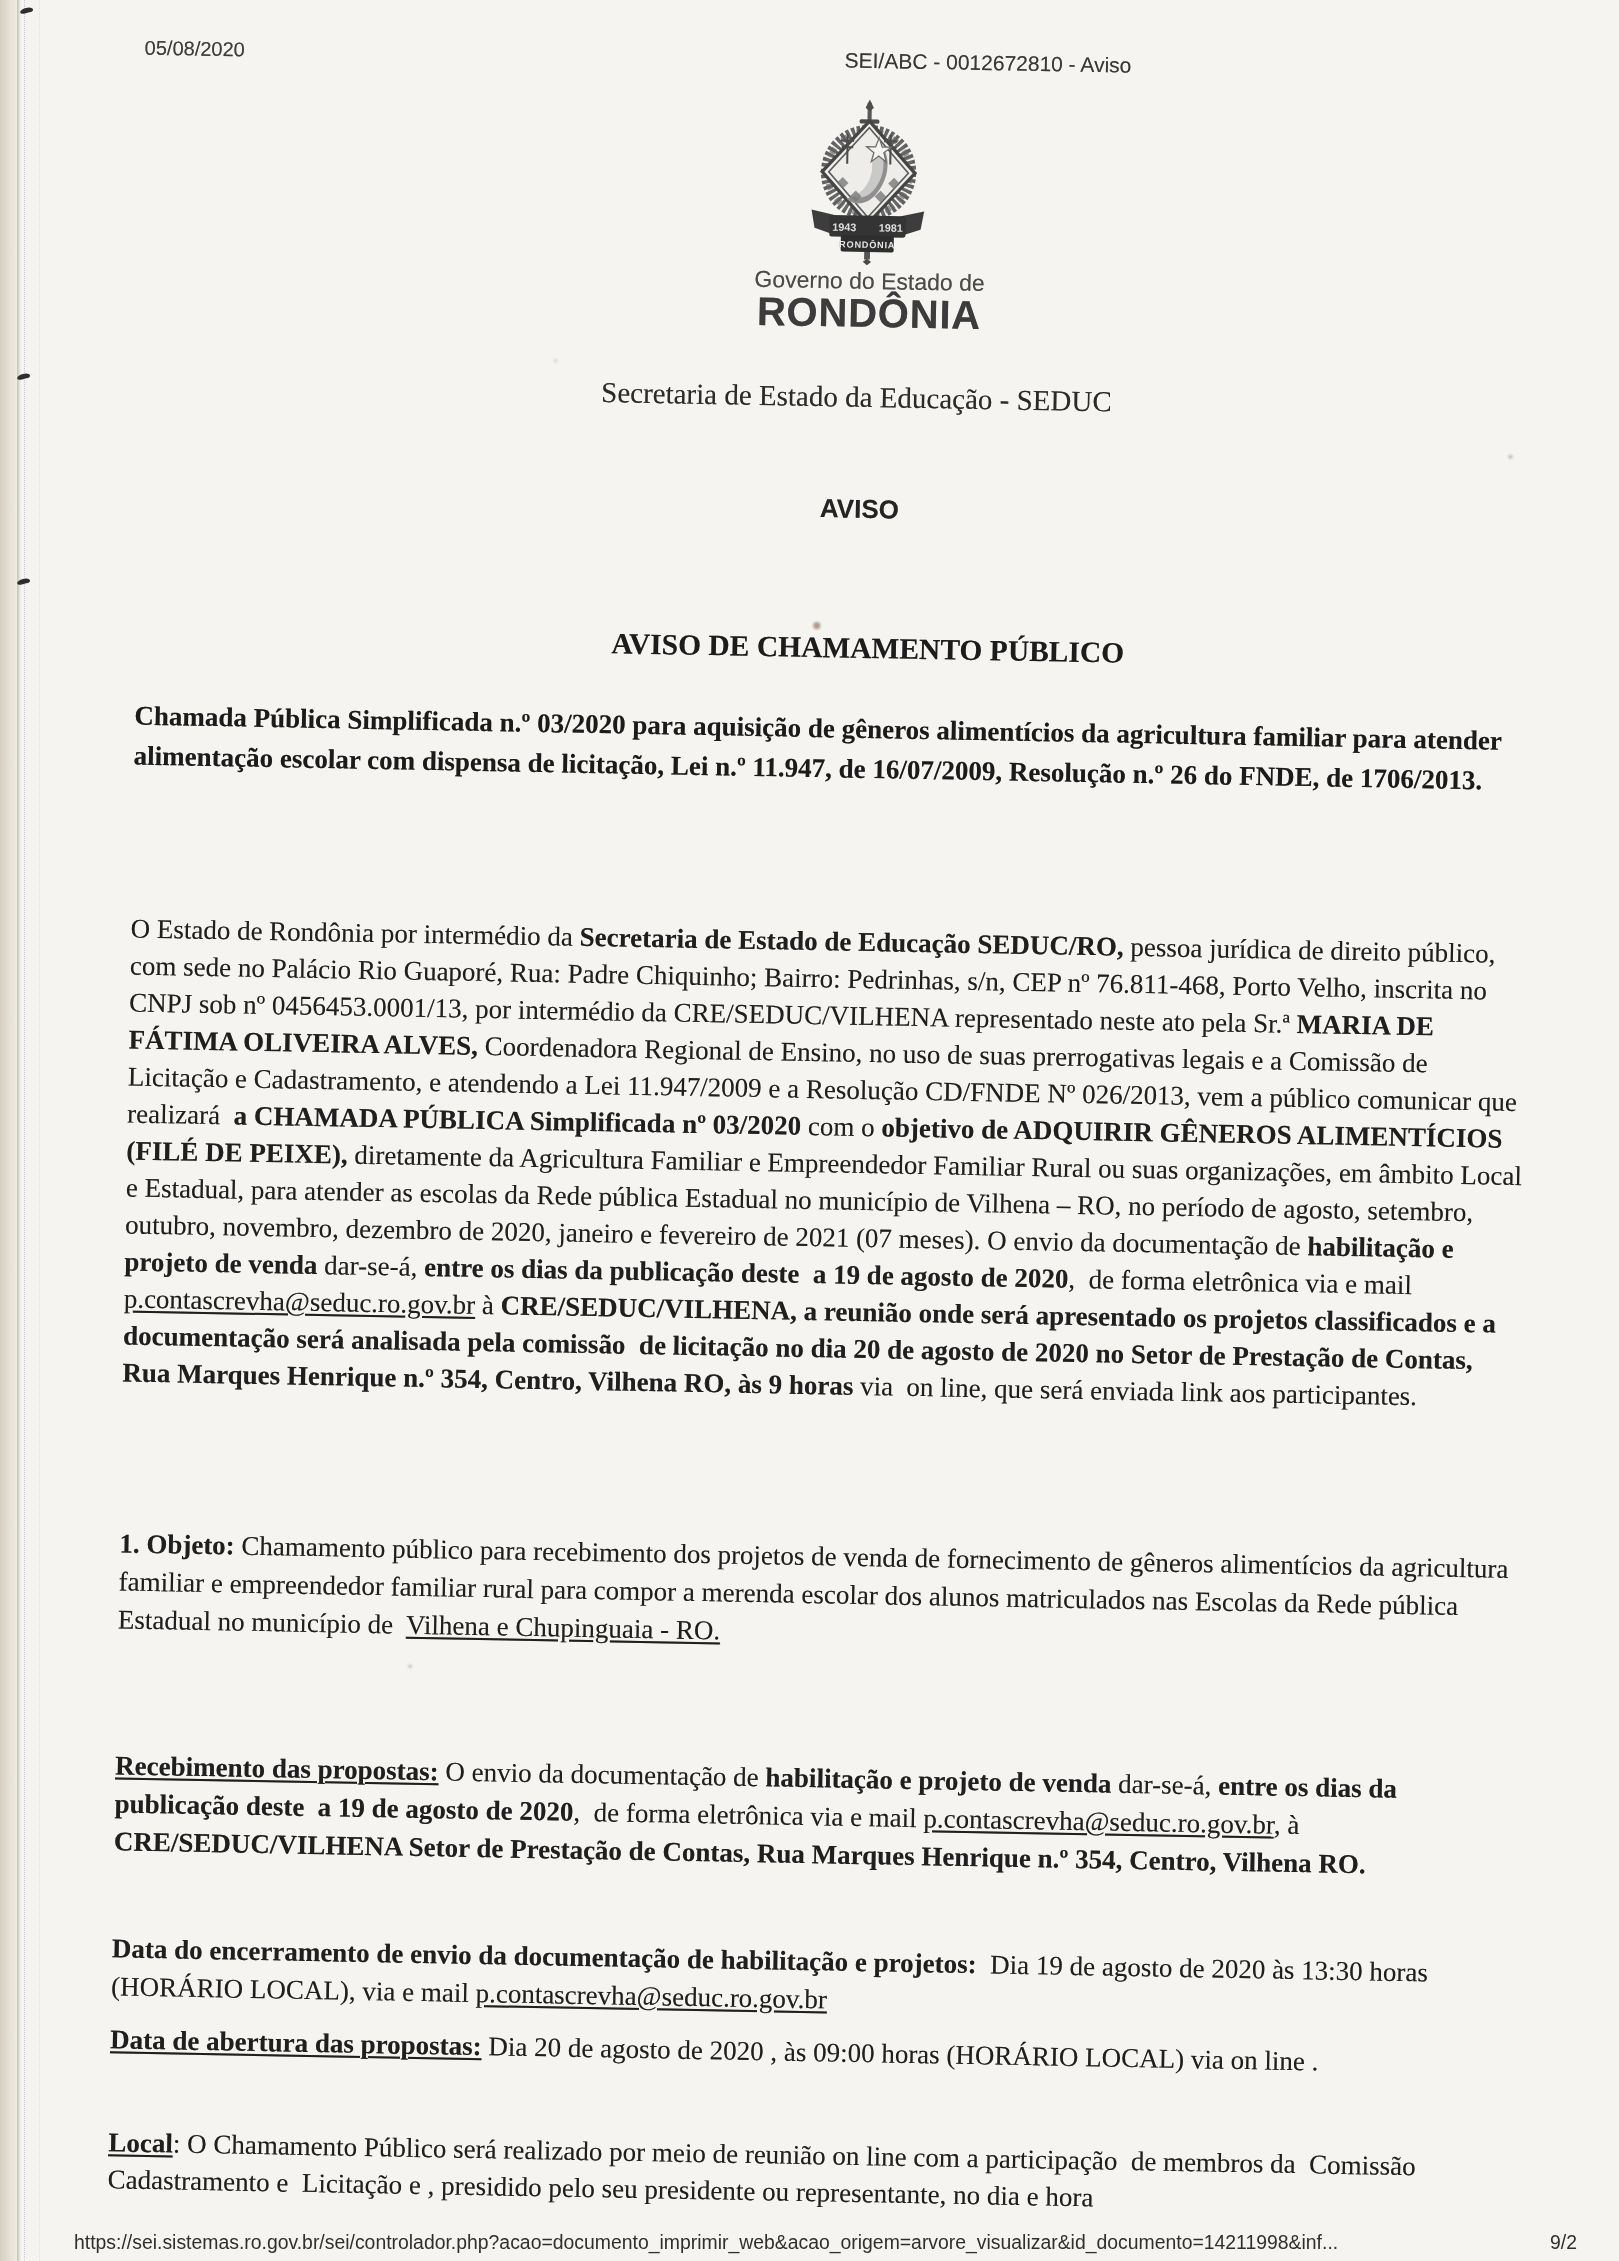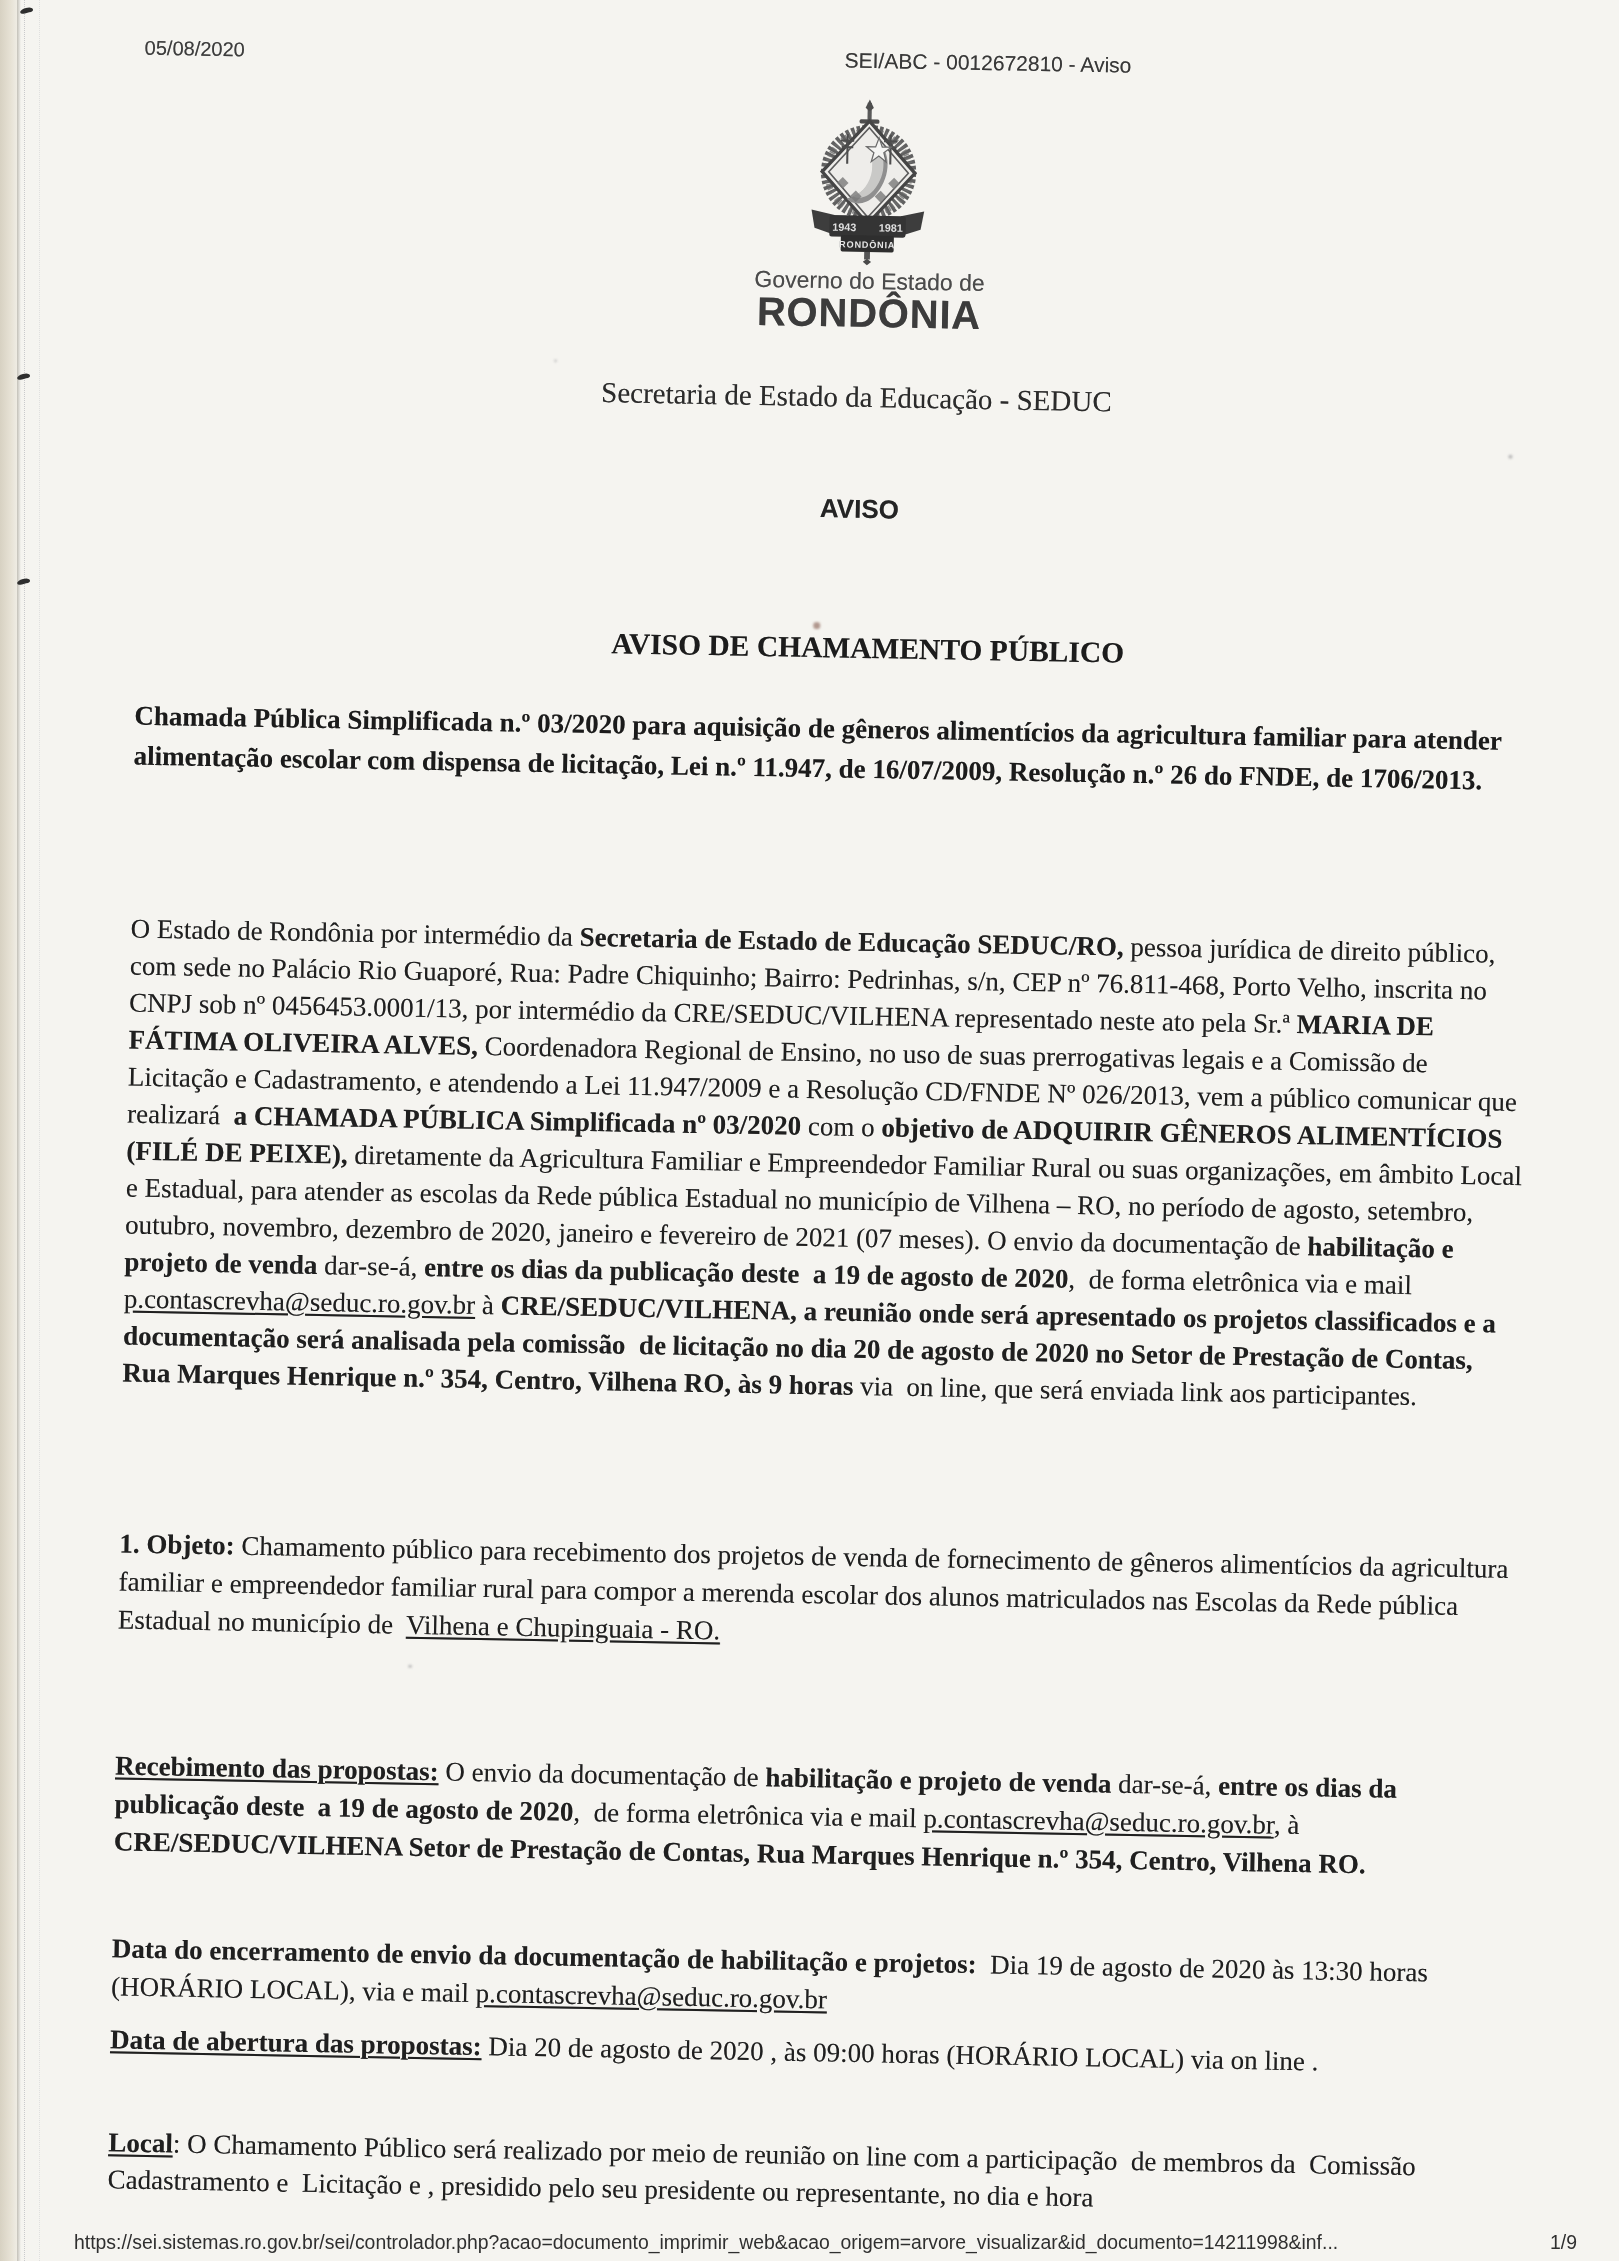--- a/index.html
+++ b/index.html
@@ -133,17 +133,17 @@
     <p class="para p-local"><span class="b u">Local</span><span>: O Chamamento Público será realizado por meio de reunião on line com a participação  de membros da  Comissão Cadastramento e  Licitação e , presidido pelo seu presidente ou representante, no dia e hora</span></p>
 
     <div class="speck s1"></div>
     <div class="speck s2"></div>
     <div class="speck s3"></div>
     <div class="speck s4"></div>
   </div>
 
   <div class="ftr">
     <span class="ftr-url">https://sei.sistemas.ro.gov.br/sei/controlador.php?acao=documento_imprimir_web&amp;acao_origem=arvore_visualizar&amp;id_documento=14211998&amp;inf...</span>
-    <span class="ftr-page">1/9</span>
+    <span class="ftr-page">9/2</span>
   </div>
 
 </div>
 
 
 </body></html>

